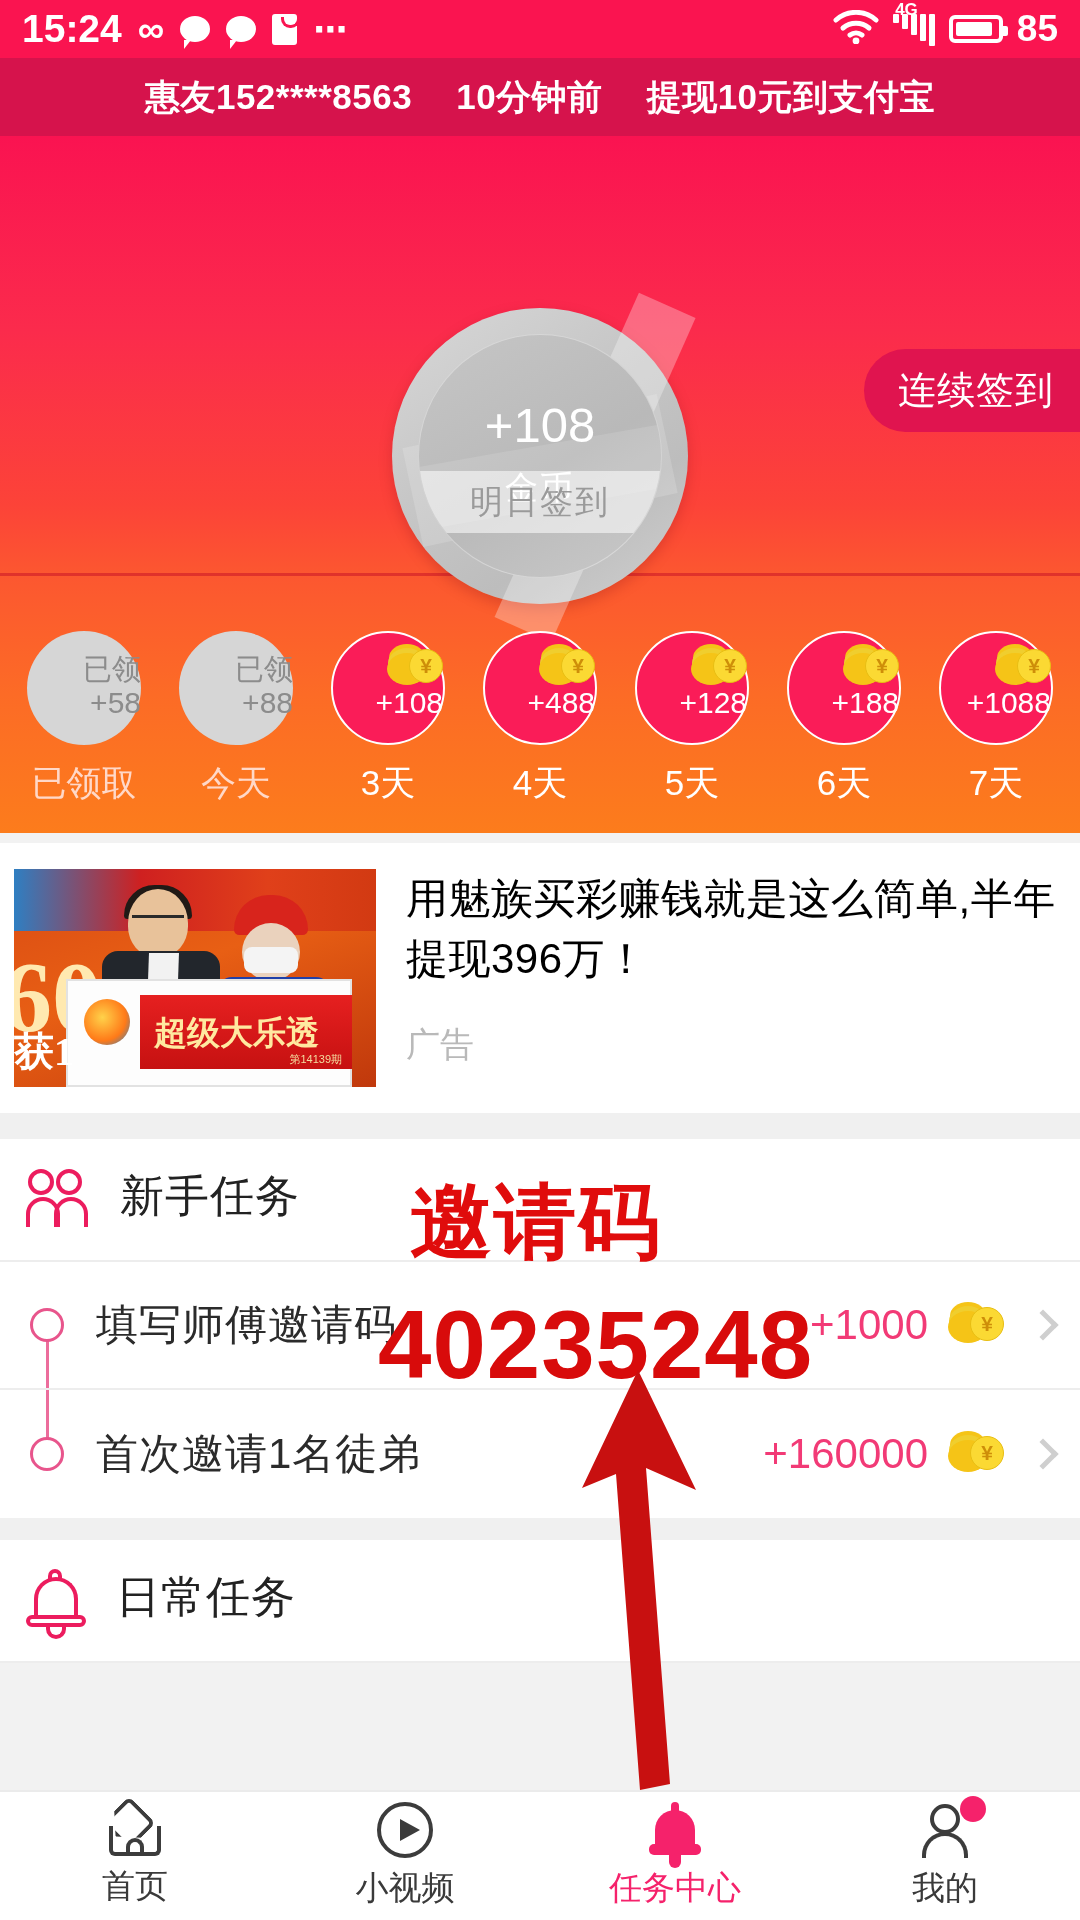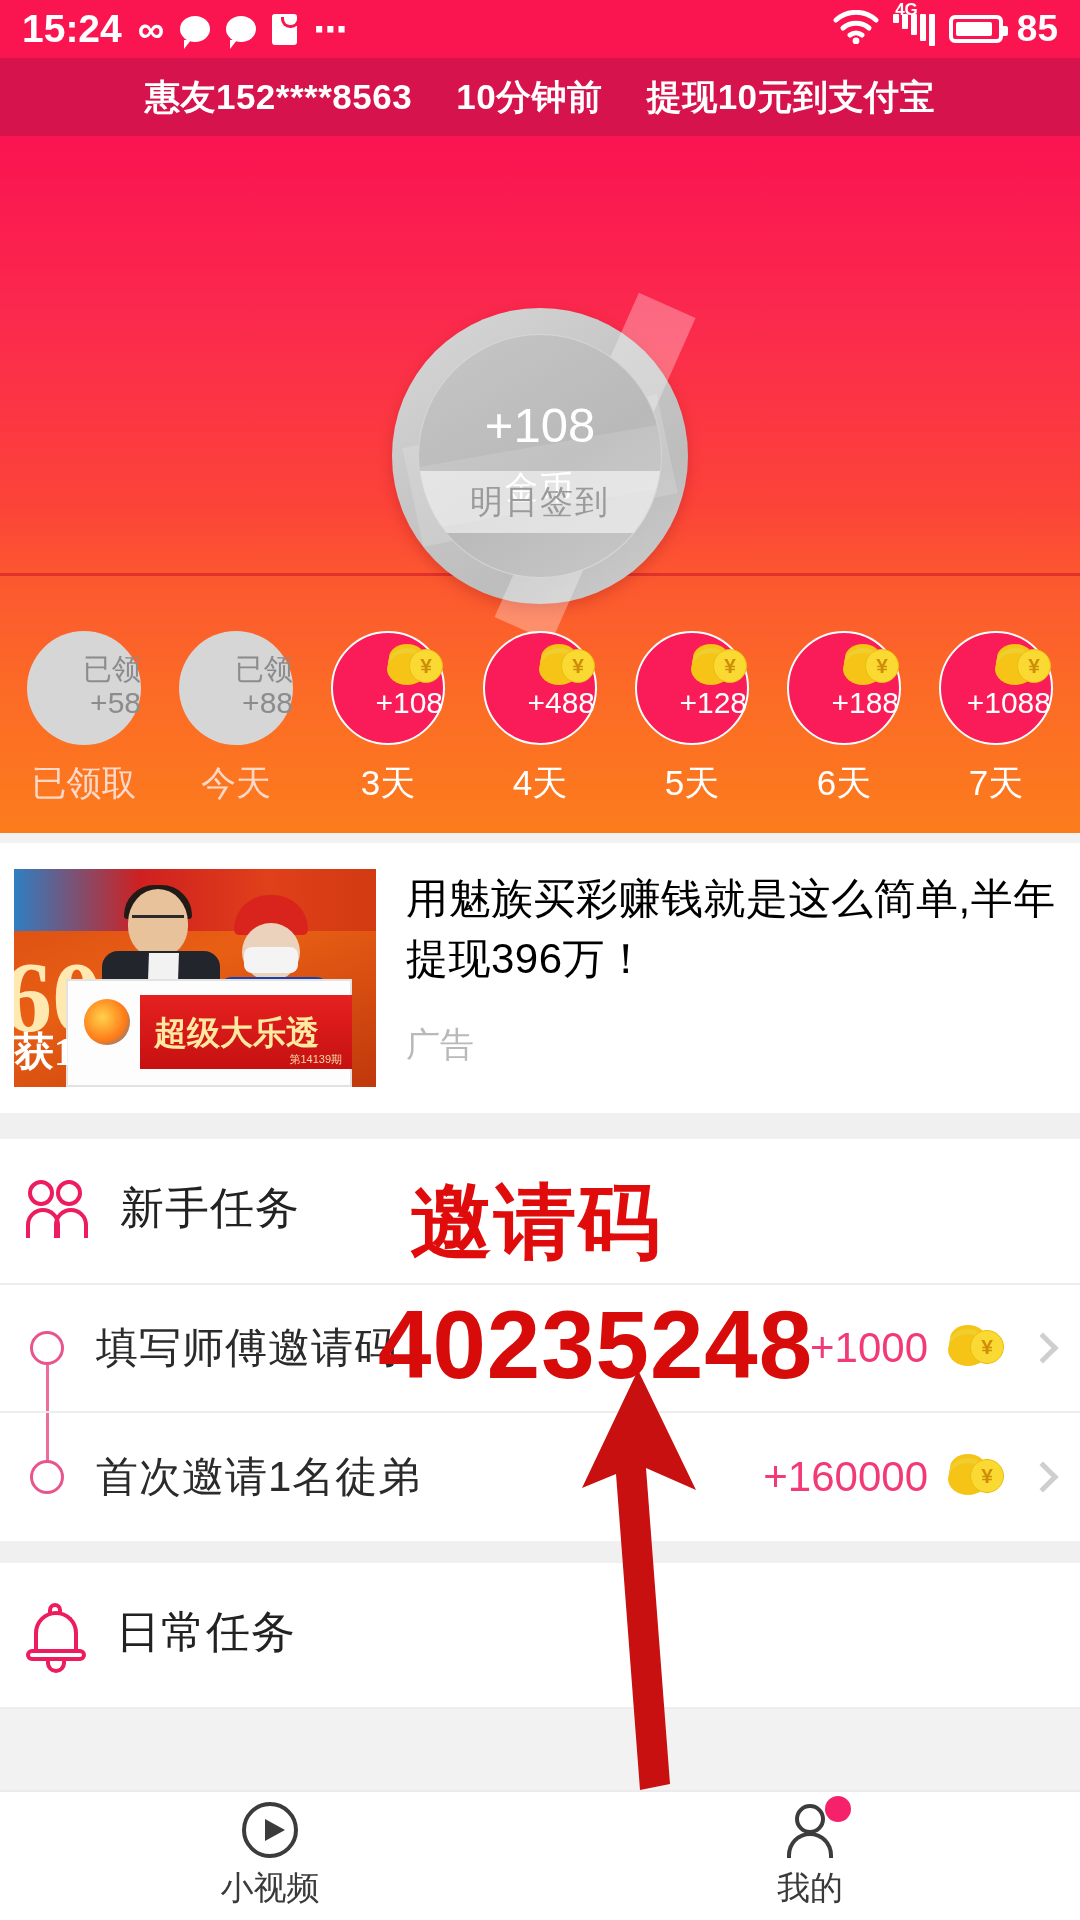--- a/index.html
+++ b/index.html
@@ -225,21 +225,21 @@
   .ad-title{ font-size:42px; color:#000000; line-height:1.42; letter-spacing:0.5px;}
   .ad-tag{ font-size:34px; color:#b9b9b9; margin-top:34px;}
 
   .gap{ height:26px; background:#f0f0f0; }
   .thin-gap{ height:22px; background:#f0f0f0; }
 
   
   .panel{ background:#fff; width:1080px; }
   .sec-head{
     display:flex; align-items:center; gap:28px;
-    padding:30px 0 36px 26px; height:146px;
+    padding:30px 0 36px 26px; height:123px;
     border-bottom:2px solid #ededed;
   }
   .sec-title{ font-size:44px; color:#222; letter-spacing:1px;}
 
   .icon-users{ width:66px;height:56px;position:relative;}
   .icon-users .p1head,.icon-users .p2head{
     position:absolute;border:4px solid #EC1C5E;border-radius:50%;
   }
   .icon-users .p1head{ left:2px;top:0;width:26px;height:26px;}
   .icon-users .p2head{ left:30px;top:0;width:26px;height:26px;}
@@ -401,20 +401,21 @@
   <div class="notice-inner">
     <span>惠友152****8563</span>
     <span>10分钟前</span>
     <span>提现10元到支付宝</span>
   </div>
 </div>
 
 <div class="hero">
   <div class="hero-divider"></div>
 
+  <div class="continuous-btn">连续签到</div>
 
   <div class="medal-wrap">
     <div class="medal-outer"></div>
     <div class="medal-inner">
       <div class="medal-amt">+108</div>
       <div class="medal-unit">金币</div>
       <div class="medal-band">明日签到</div>
     </div>
   </div>
 
@@ -595,22 +596,39 @@
 <div class="overlay">
   <div class="ann-title">邀请码</div>
   <div class="ann-code">40235248</div>
   <svg class="ann-arrow" width="240" height="420" viewBox="0 0 240 420">
     <path d="M118 0 L62 118 L96 104 L120 420 L150 414 L126 98 L176 120 Z" fill="#C81010"></path>
   </svg>
 </div>
 
 <div class="bottomnav">
   <div class="nav-item">
+    <span class="n-home">
+        <span class="roof"></span>
+        <span class="wall"></span>
+        <span class="door"></span>
+      </span>
+    <span class="nav-label">首页</span>
+  </div>
+  <div class="nav-item">
     <span class="n-play"></span>
     <span class="nav-label">小视频</span>
+  </div>
+  <div class="nav-item active">
+    <span class="n-bell">
+        <span class="bt"></span>
+        <span class="bd"></span>
+        <span class="bb"></span>
+        <span class="bc"></span>
+      </span>
+    <span class="nav-label">任务中心</span>
   </div>
   <div class="nav-item">
     <span class="n-user">
         <span class="uh"></span>
         <span class="ub"></span>
         <span class="nav-badge"></span>
       </span>
     <span class="nav-label">我的</span>
   </div>
 </div>

